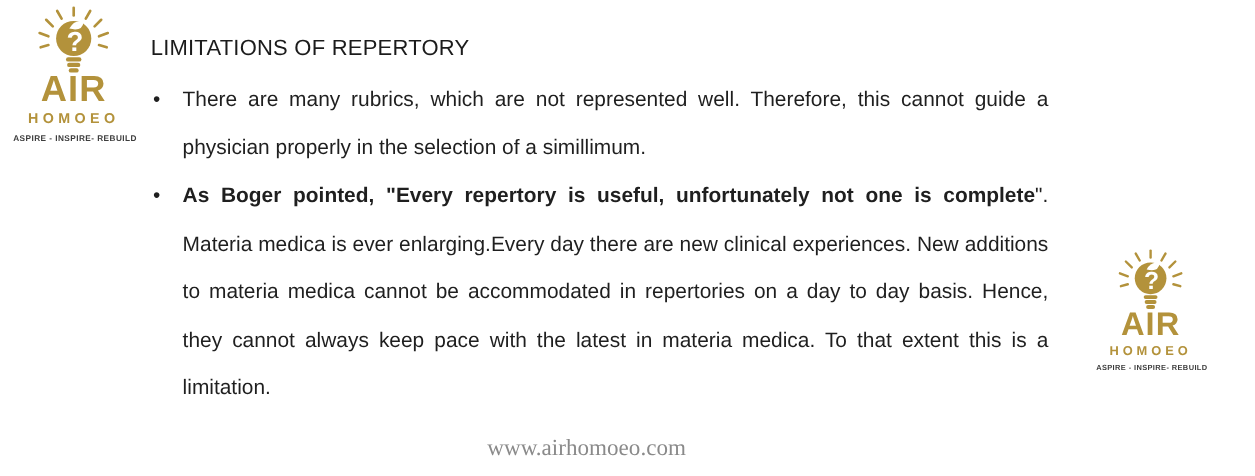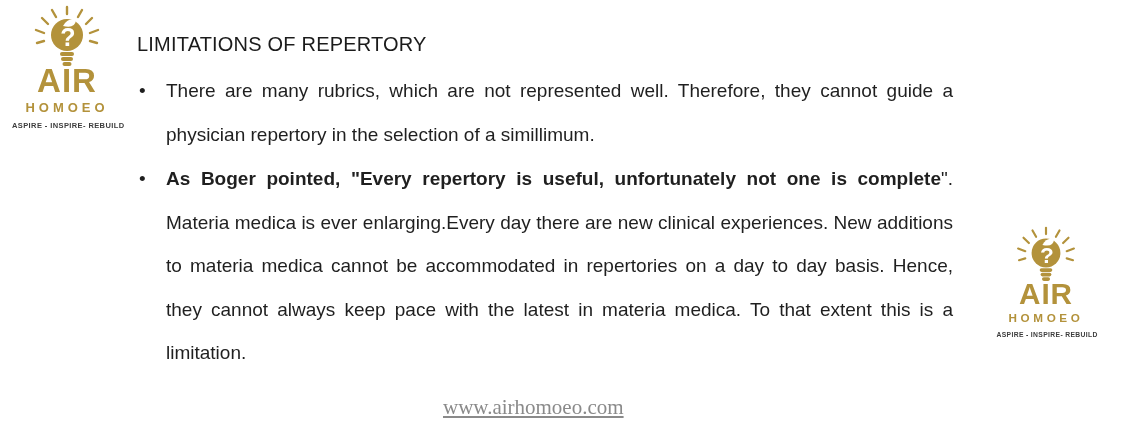--- a/index.html
+++ b/index.html
@@ -45,21 +45,21 @@
     text-align: justify;
     font-size: 19px; line-height: 43.5px; color: #1f1f1f;
     margin-bottom: 1px;
   }
   ul.bullets li .marker { position: absolute; left: 2px; top: 0; }
   .bold { font-weight: bold; }
 
   .footer-url {
     position: absolute; left: 443px; top: 395px;
     font-family: "Liberation Serif", serif;
-    font-size: 21px; color: #8a8a8a; white-space: nowrap; text-decoration: underline;
+    font-size: 21px; color: #8a8a8a; white-space: nowrap;
   }
 </style>
 </head>
 <body>
 
 <div class="slide">
 
   <div class="logo logo-tl">
     <svg width="82" height="64" viewBox="0 0 80 64">
       <g stroke="#b3923b" stroke-width="2.4" stroke-linecap="round">
@@ -106,19 +106,19 @@
       <rect x="35.5" y="57" width="9" height="4" rx="2" fill="#b3923b"></rect>
     </svg>
     <div class="logo-air">AIR</div>
     <div class="logo-homoeo">HOMOEO</div>
     <div class="logo-tagline">ASPIRE - INSPIRE- REBUILD</div>
   </div>
 
   <div class="title">LIMITATIONS OF REPERTORY</div>
 
   <ul class="bullets">
-      <li><span class="marker">•</span><span>There are many rubrics, which are not represented well. Therefore, they cannot guide a physician repertory in the selection of a simillimum.</span></li>
+      <li><span class="marker">•</span><span>There are many rubrics, which are not represented well. Therefore, this cannot guide a physician properly in the selection of a simillimum.</span></li>
       <li><span class="marker">•</span><span class="bold">As Boger pointed, "Every repertory is useful, unfortunately not one is complete</span><span>". Materia medica is ever enlarging.Every day there are new clinical experiences. New additions to materia medica cannot be accommodated in repertories on a day to day basis. Hence, they cannot always keep pace with the latest in materia medica. To that extent this is a limitation.</span></li>
     </ul>
 
   <div class="footer-url">www.airhomoeo.com</div>
 
 </div>
 
 </body></html>

